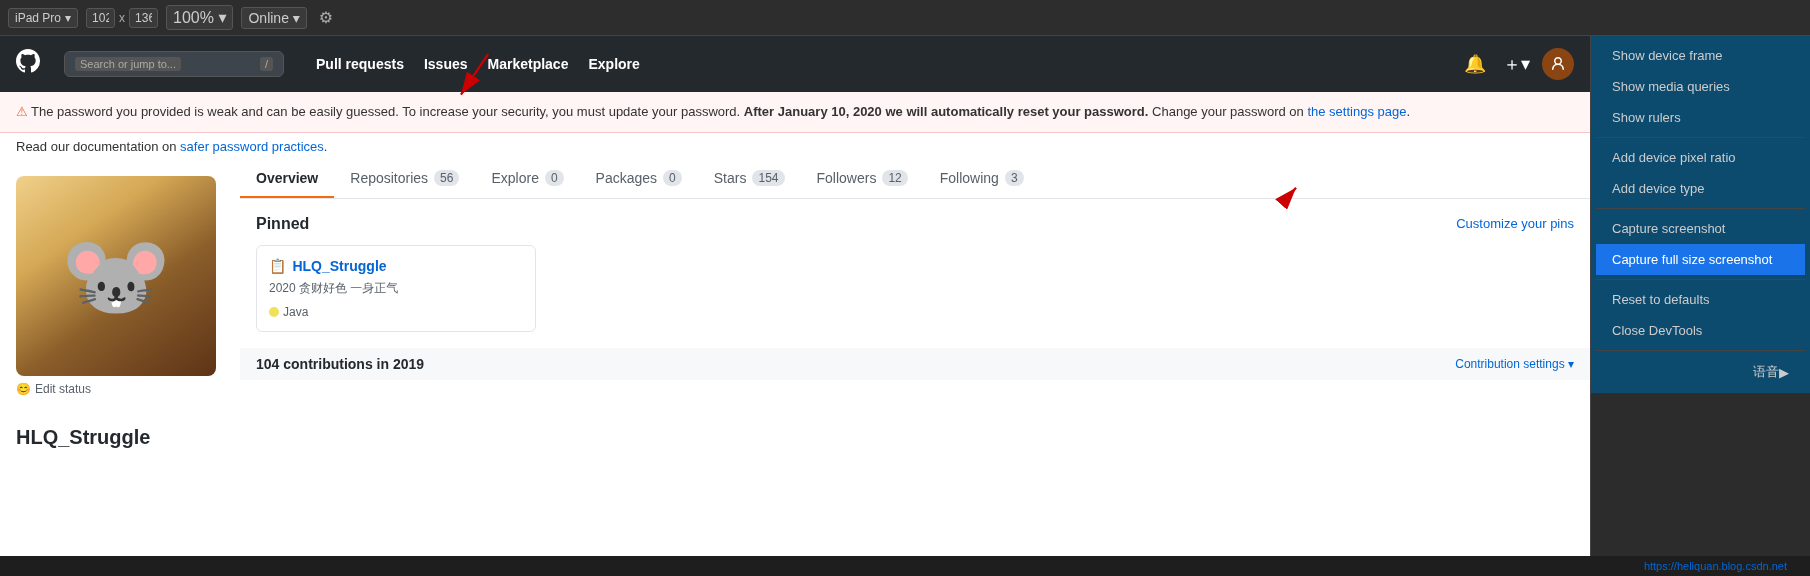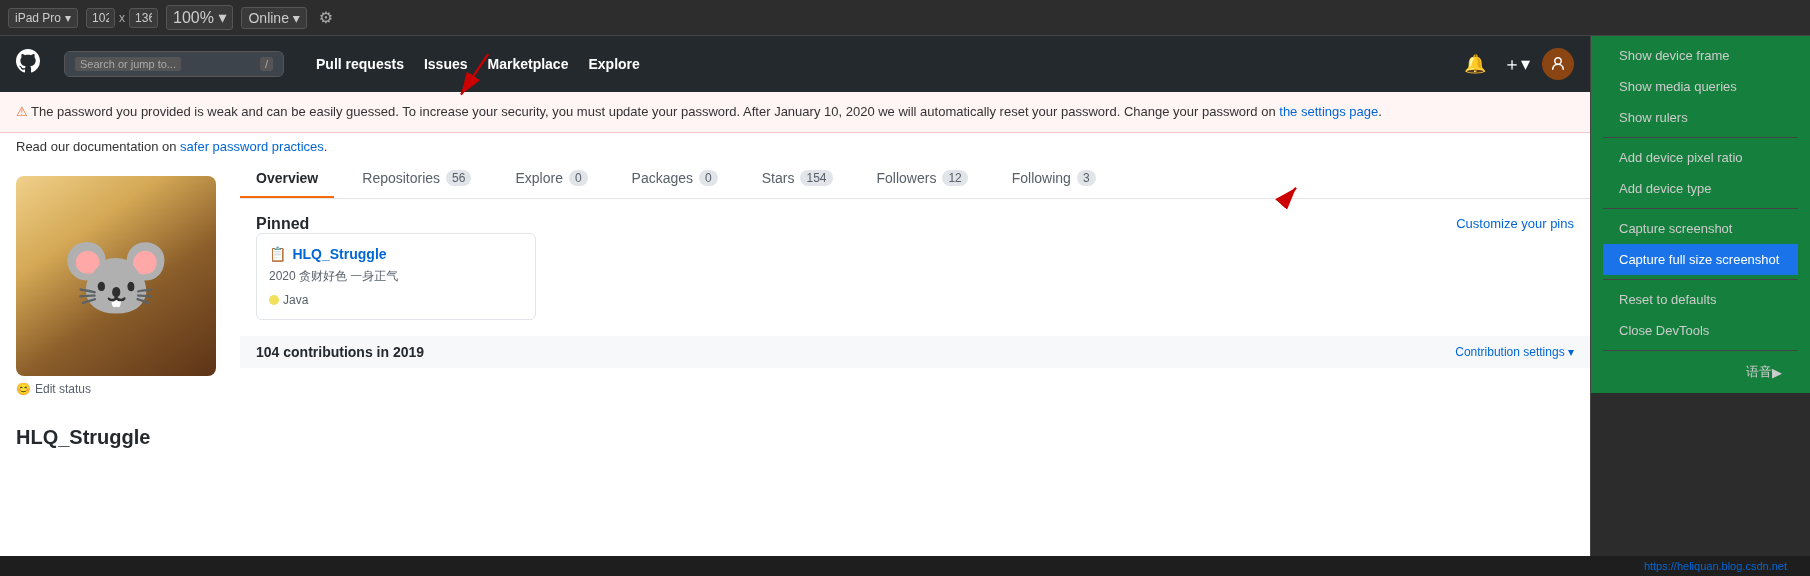--- a/index.html
+++ b/index.html
@@ -159,21 +159,21 @@
     
     .warning-banner {
       background: #fff5f5;
       border-bottom: 1px solid #f5c6cb;
       padding: 10px 16px;
       font-size: 13px;
       color: #333;
       line-height: 1.5;
     }
     .warning-banner strong {
-      font-weight: normal;
+      font-weight: bold;
     }
     .warning-link {
       color: #0366d6;
       text-decoration: none;
     }
     .safer-link {
       color: #0366d6;
       text-decoration: none;
     }
     .read-more {
@@ -187,21 +187,21 @@
       gap: 4px;
       font-size: 12px;
       color: #586069;
       padding: 6px 0;
       cursor: pointer;
     }
 
     
     .profile-tabs {
       display: flex;
-      gap: 12px;
+      gap: 0;
       border-bottom: 1px solid #e1e4e8;
       padding: 0;
       background: white;
     }
     .tab-item {
       padding: 10px 16px;
       font-size: 14px;
       color: #586069;
       cursor: pointer;
       border-bottom: 2px solid transparent;
@@ -225,21 +225,21 @@
 
     
     .pinned-section {
       padding: 16px;
       background: white;
     }
     .pinned-header {
       display: flex;
       justify-content: space-between;
       align-items: center;
-      margin-bottom: 0;
+      margin-bottom: 12px;
     }
     .pinned-title {
       font-size: 16px;
       font-weight: 600;
       color: #24292e;
     }
     .customize-pins {
       font-size: 13px;
       color: #0366d6;
       cursor: pointer;
@@ -316,23 +316,23 @@
     
     .devtools-panel {
       width: 220px;
       background: #2c2c2c;
       display: flex;
       flex-direction: column;
       border-left: 1px solid #444;
       flex-shrink: 0;
     }
     .context-menu {
-      background: #15803d;
+      background: #0c4a6e;
       width: 100%;
-      padding: 4px 12px;
+      padding: 4px 5px;
     }
     .menu-item {
       padding: 8px 16px;
       font-size: 13px;
       color: #ccc;
       cursor: pointer;
       white-space: nowrap;
     }
     .menu-item.highlighted {
       background: #1a73e8;

